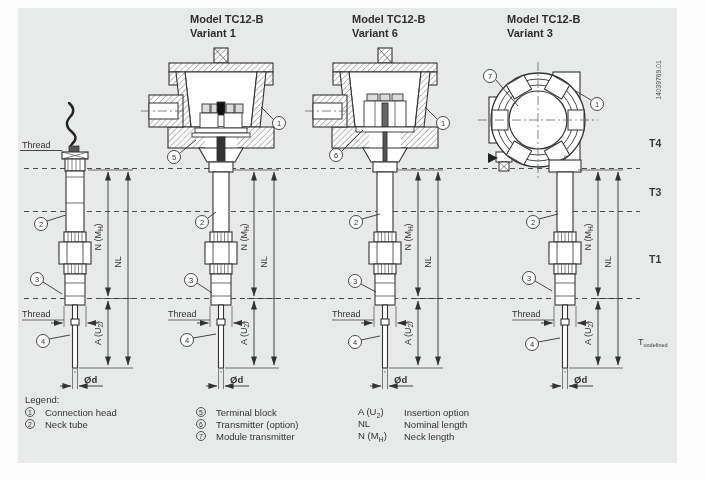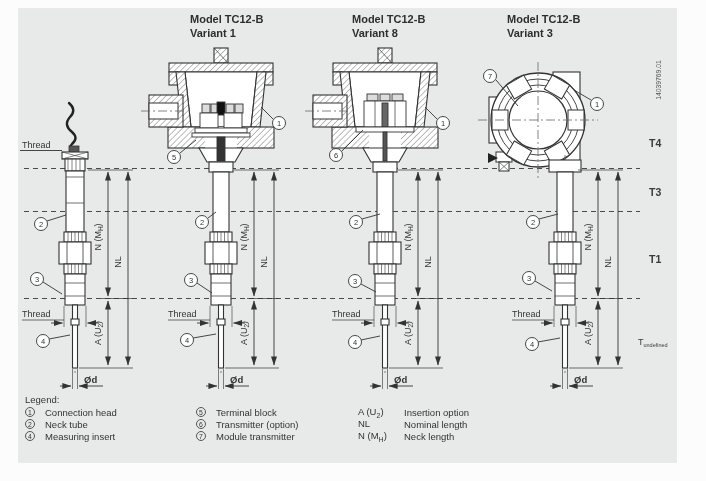--- a/index.html
+++ b/index.html
@@ -311,42 +311,38 @@
 
     <text transform="rotate(-90 661 80)" x="661" y="80" text-anchor="middle" font-size="6.8" fill="#555">14039769.01</text>
   </svg>
 
   <div class="fig-title" style="left:190px;top:13px;">
     <div>Model TC12-B</div>
     <div>Variant 1</div>
   </div>
   <div class="fig-title" style="left:352px;top:13px;">
     <div>Model TC12-B</div>
-    <div>Variant 8</div>
+    <div>Variant 6</div>
   </div>
   <div class="fig-title" style="left:507px;top:13px;">
     <div>Model TC12-B</div>
     <div>Variant 3</div>
   </div>
 
   <div class="legend">
     <div class="legend-heading">Legend:</div>
     <div class="lcol lcol1">
       <div class="lrow">
           <span class="circ">1</span>
           <span>Connection head</span>
         </div>
       <div class="lrow">
           <span class="circ">2</span>
           <span>Neck tube</span>
         </div>
-      <div class="lrow">
-          <span class="circ">4</span>
-          <span>Measuring insert</span>
-        </div>
     </div>
     <div class="lcol lcol2">
       <div class="lrow">
           <span class="circ">5</span>
           <span>Terminal block</span>
         </div>
       <div class="lrow">
           <span class="circ">6</span>
           <span>Transmitter (option)</span>
         </div>

